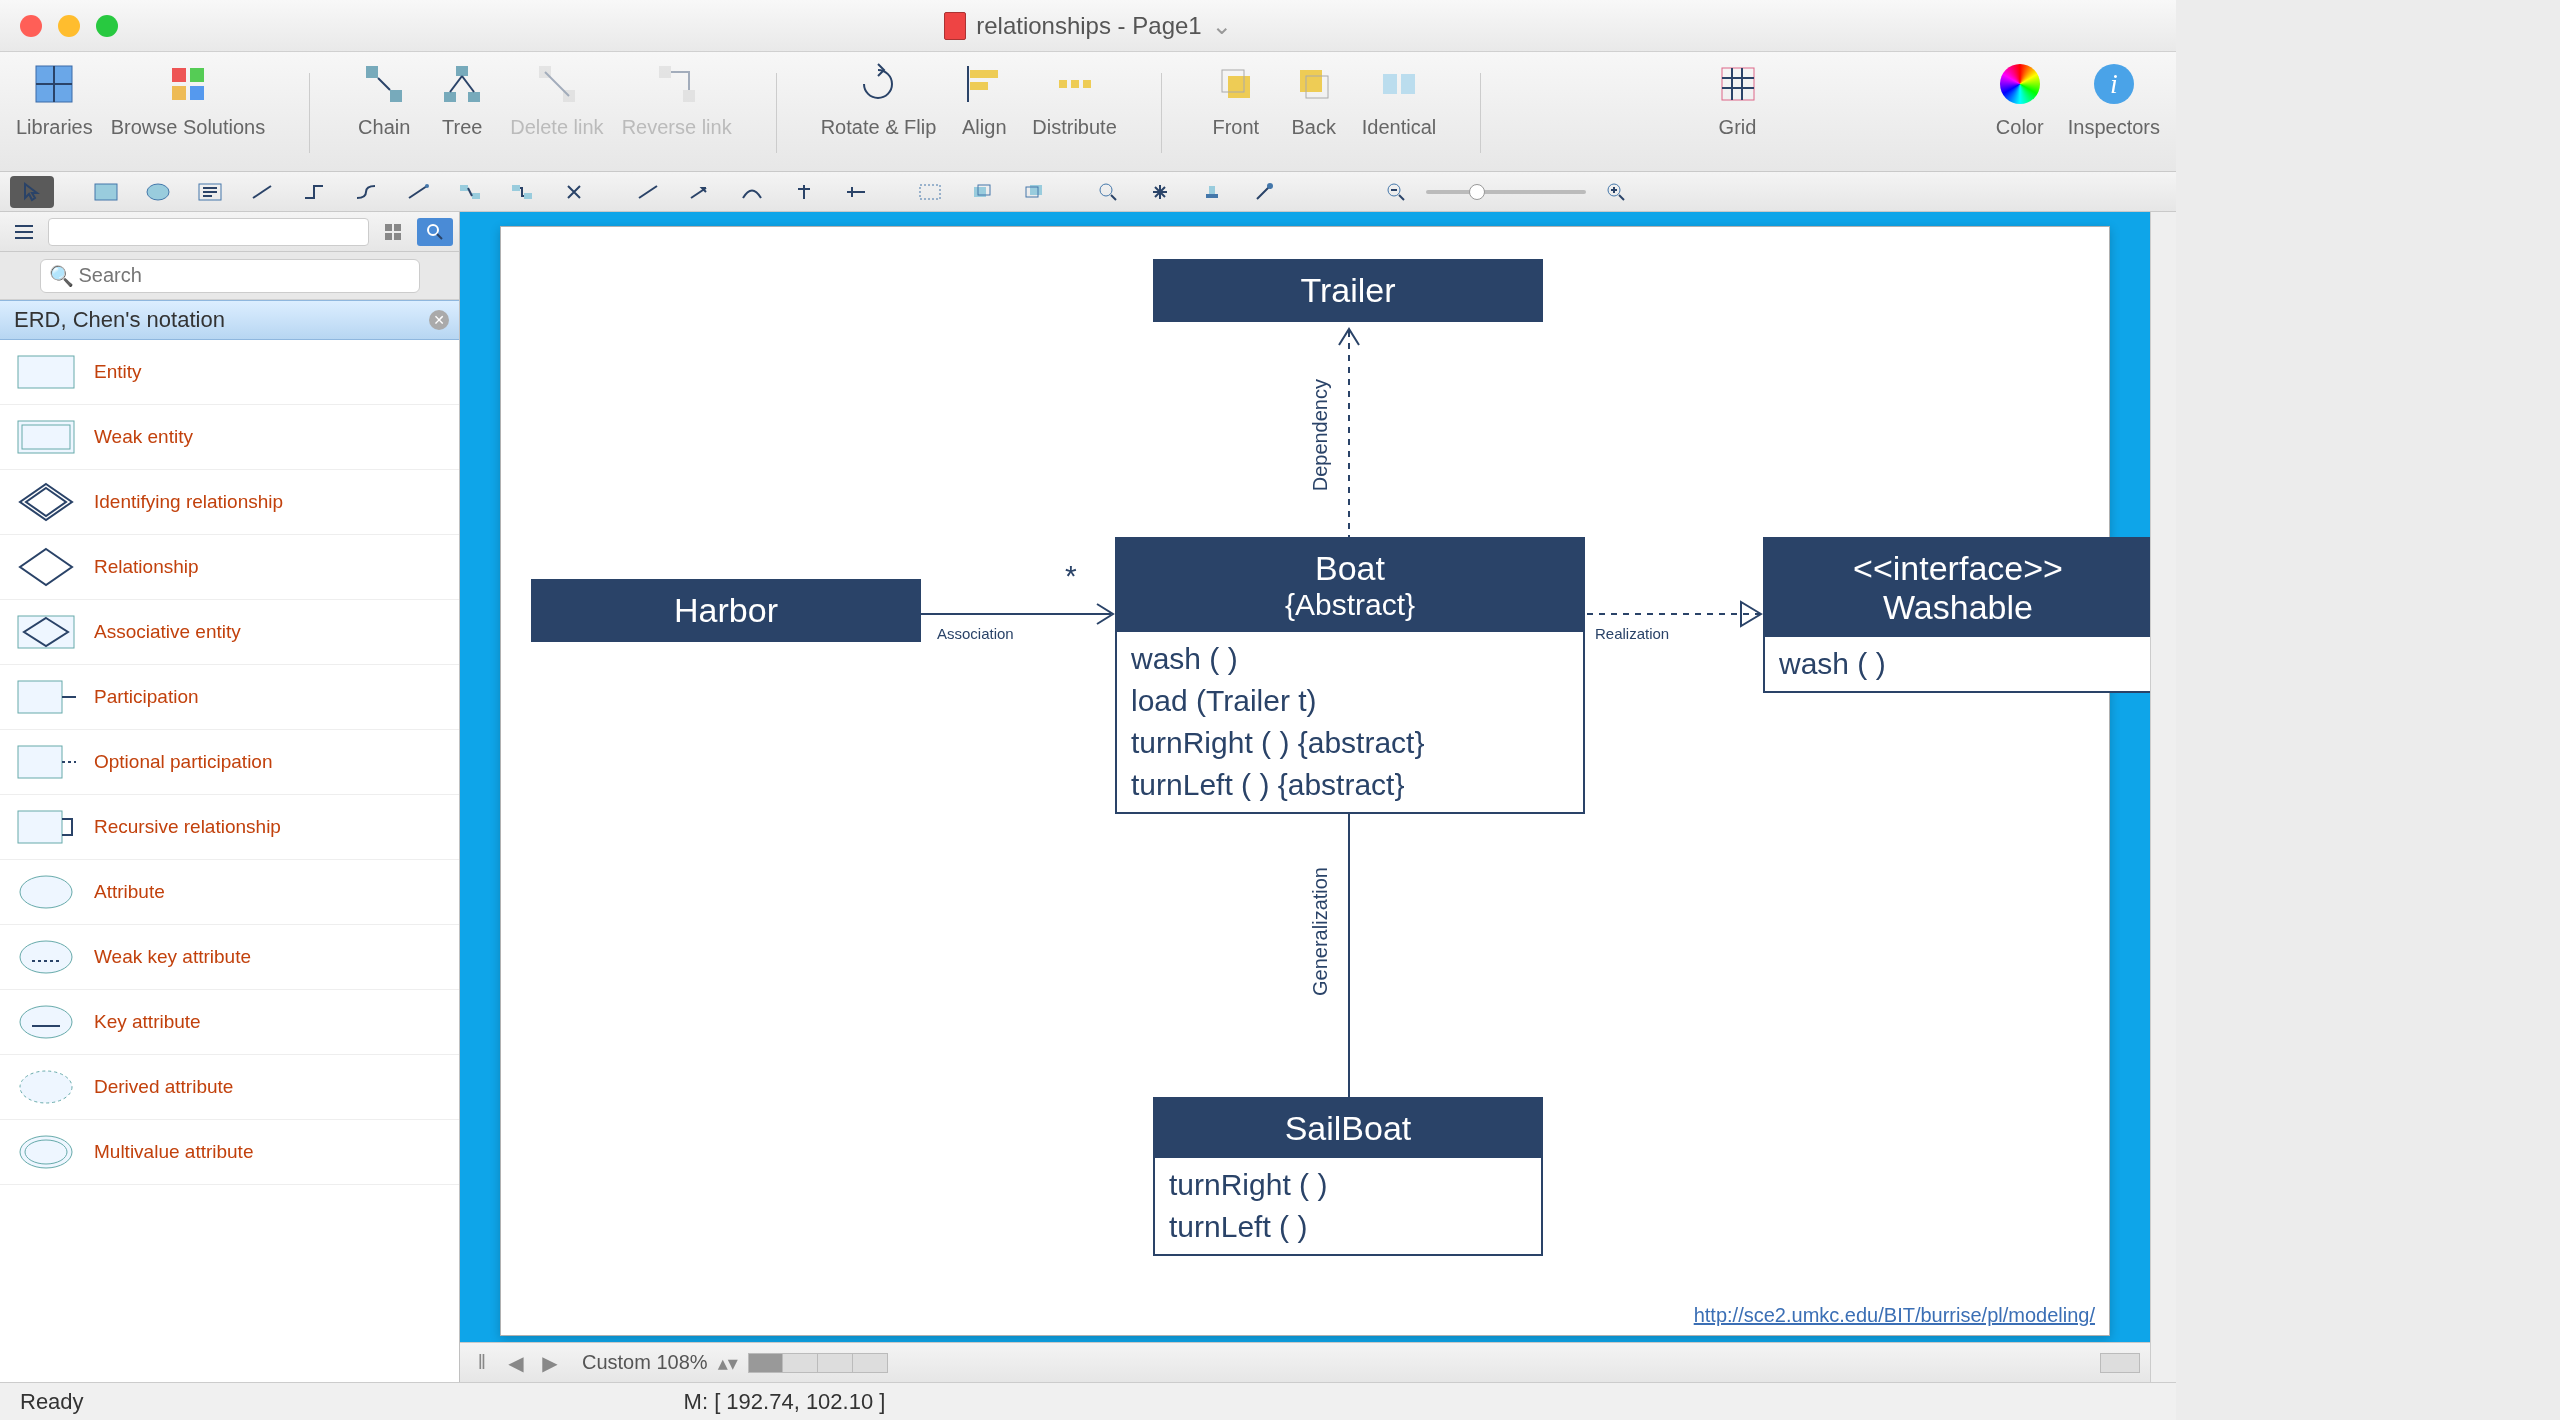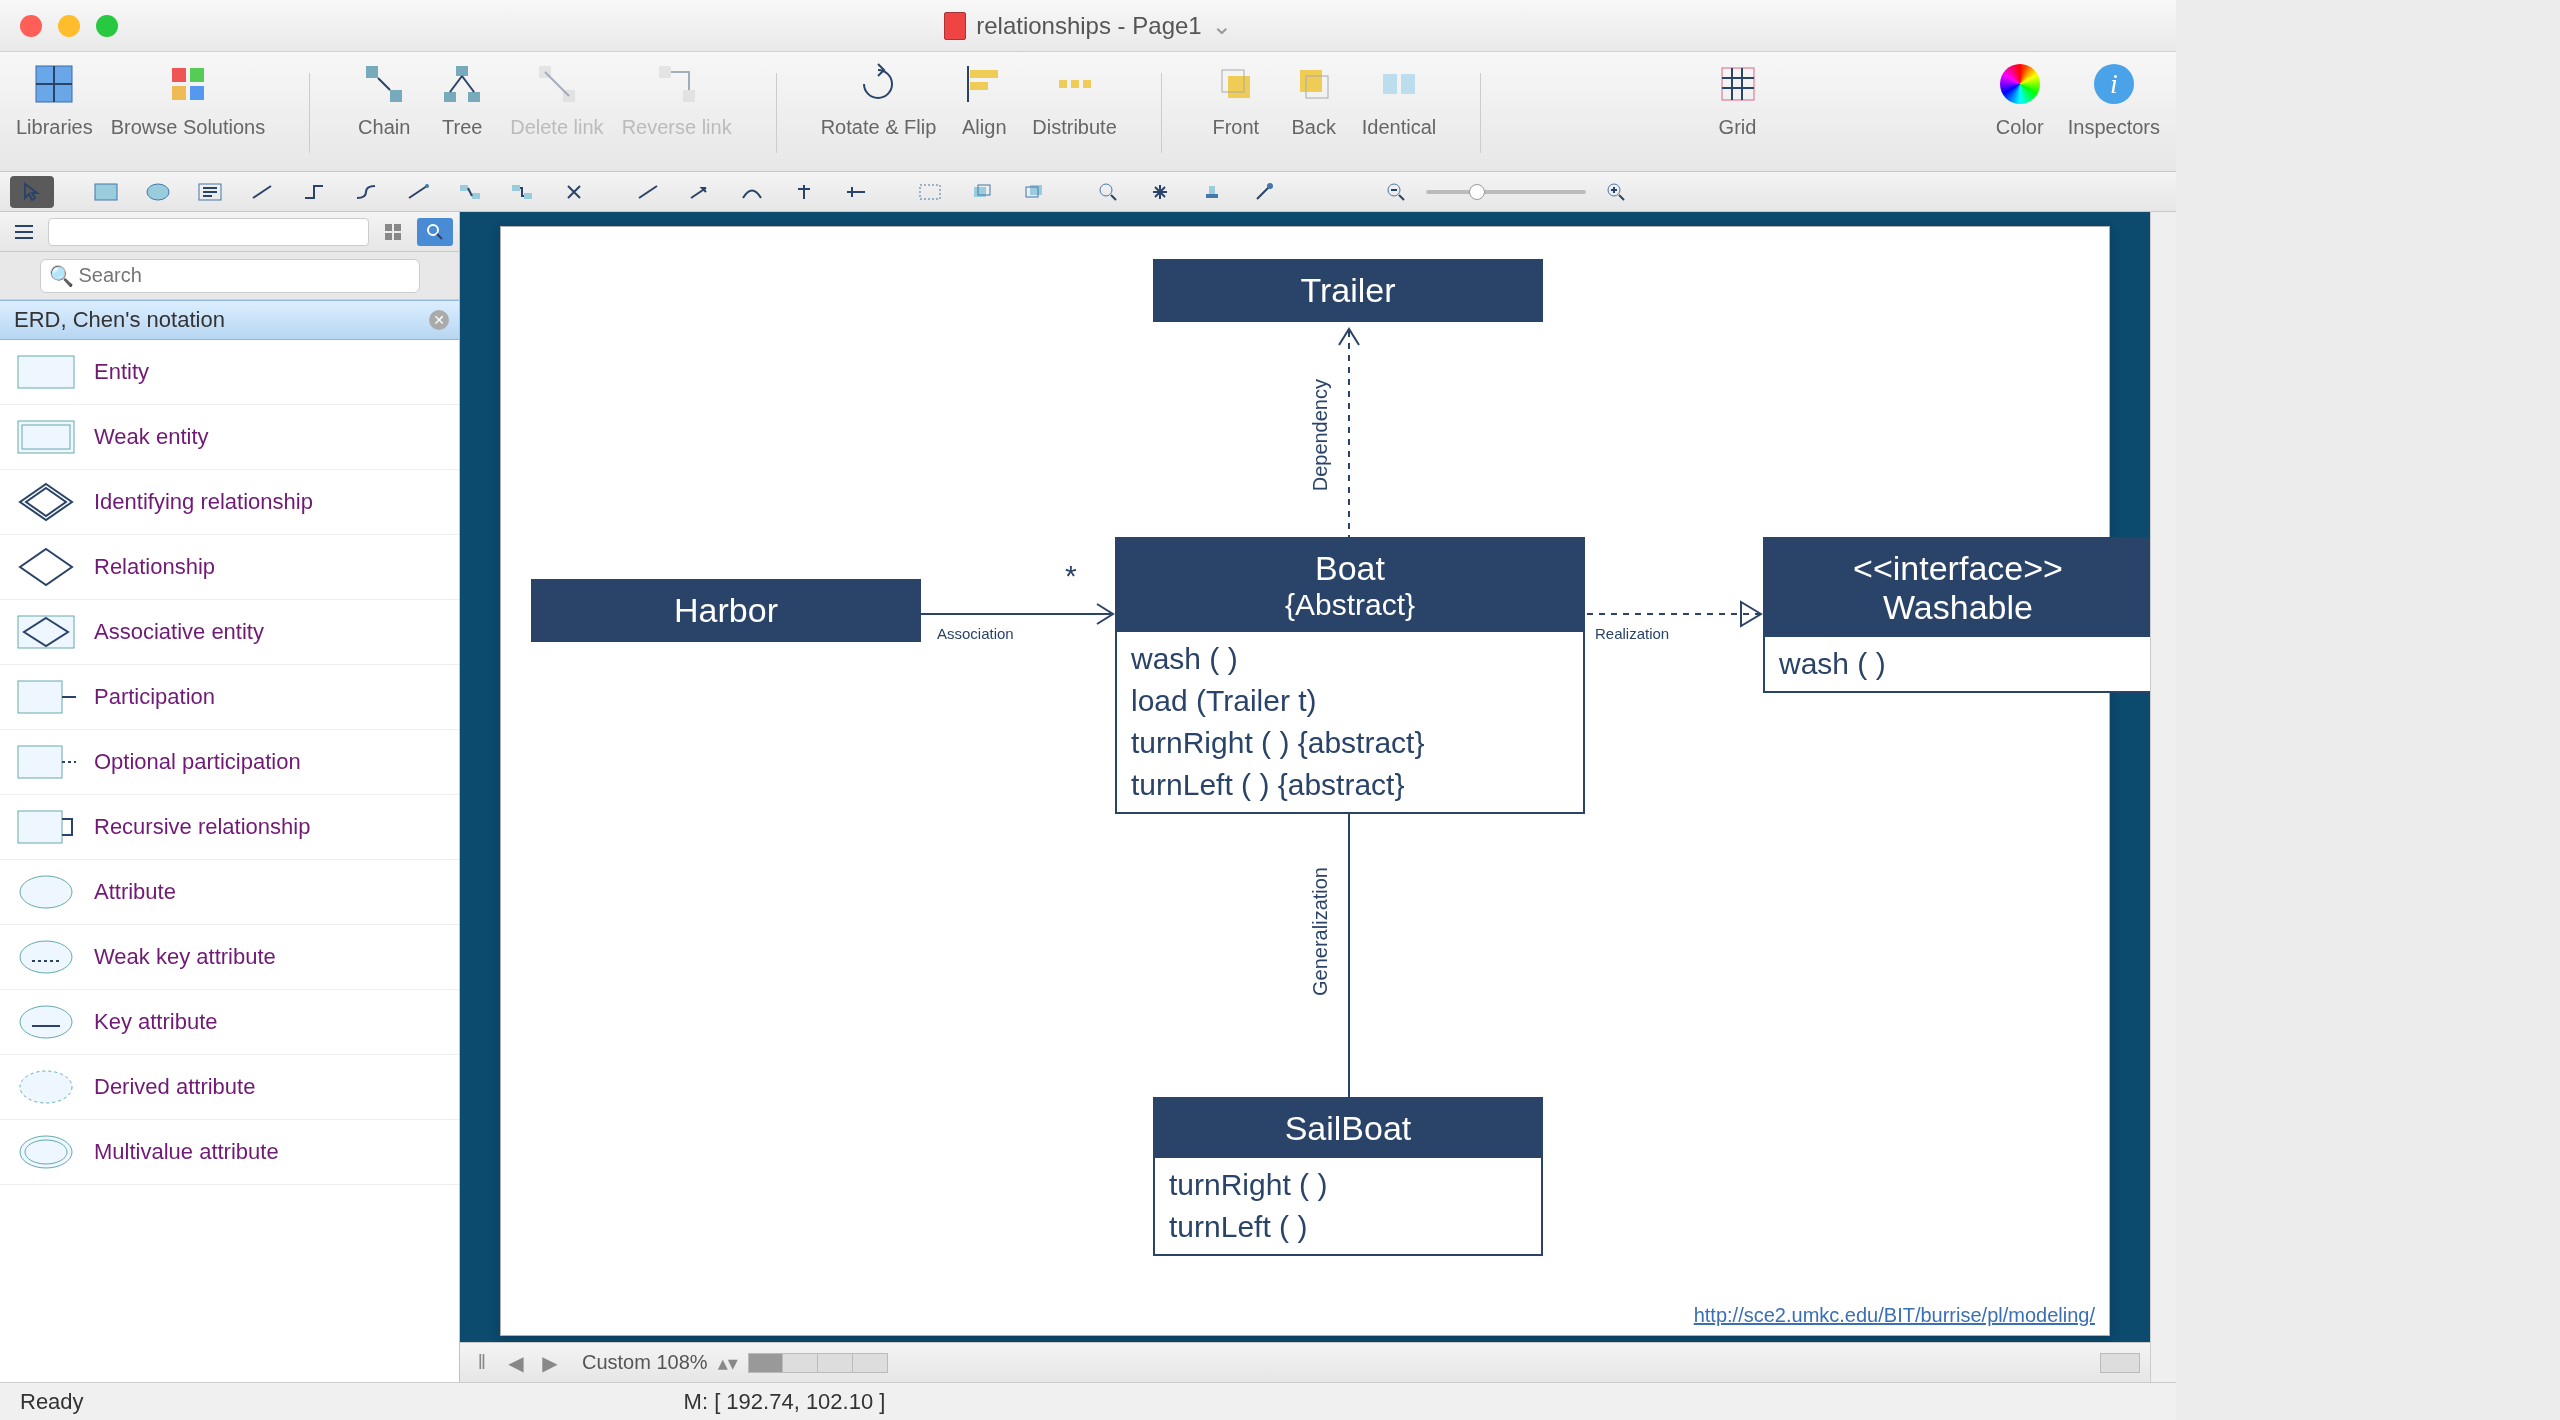--- a/index.html
+++ b/index.html
@@ -38,22 +38,22 @@
 .sidebox-top .search-icon { background:#4a8bd6; border-radius:3px; }
 .search-row { height: 48px; background:#e8e8e8; display:flex; align-items:center; justify-content:center; border-bottom:1px solid #d0d0d0;}
 .search-row input { width: 380px; height:34px; border:1px solid #ccc; border-radius:6px; padding:0 12px 0 38px; font-size:20px; background:#fff; }
 .search-row .wrap { position:relative; }
 .search-row .mag { position:absolute; left:10px; top:50%; transform:translateY(-50%); color:#999; font-size:20px; }
 .cat-header { height: 40px; background: linear-gradient(#dceeff,#b7d6f2); border-top:1px solid #8fb7de; border-bottom:1px solid #8fb7de; display:flex; align-items:center; padding:4px 14px; font-size:22px; color:#333; position:relative; }
 .cat-header .close-x { position:absolute; right:10px; width:20px; height:20px; border-radius:50%; background:#aaa; color:#fff; display:flex; align-items:center; justify-content:center; font-size:14px; }
 .shape-list { flex:1; overflow-y:auto; }
 .shape-item { display:flex; align-items:center; gap:16px; padding:8px 14px; border-bottom:1px solid #eee; cursor:grab; }
 .shape-thumb { width: 64px; height: 48px; display:flex; align-items:center; justify-content:center; }
-.shape-item span { font-size:22px; color:#701a75; }
-.canvas-wrap { flex:1; position:relative; overflow:hidden; background:#0c4a6e; display:flex; flex-direction:column; }
+.shape-item span { font-size:19px; color:#c2410c; }
+.canvas-wrap { flex:1; position:relative; overflow:hidden; background:#0ea5e9; display:flex; flex-direction:column; }
 .canvas-scroll { flex:1; overflow:auto; display:flex; justify-content:center; padding: 14px 40px; }
 .page { width: 1700px; height: 1110px; background:#fff; border:1px solid #b0b0b0; box-shadow: 0 3px 10px rgba(0,0,0,0.2); position:relative; }
 .uml-box { position:absolute; border:2px solid #2a4368; }
 .uml-head { background:#2a4368; color:#fff; text-align:center; font-size:34px; padding: 10px 12px; }
 .uml-body { background:#fff; color:#2a4368; font-size:30px; padding: 6px 14px; line-height:1.4; }
 .conn-label { position:absolute; font-size:15px; color:#2a4368; }
 .conn-vlabel { position:absolute; font-size:20px; color:#2a4368; writing-mode: vertical-rl; transform: rotate(180deg); }
 .footer-url { position:absolute; bottom:8px; right:14px; font-size:20px; color:#3b6fb5; text-decoration:underline; }
 .bottom-strip { height: 40px; background: linear-gradient(#f4f4f4,#e6e6e6); border-top:1px solid #c9c9c9; display:flex; align-items:center; padding: 0 10px; gap:10px; font-size:20px; color:#555; }
 .bottom-strip .nav-btn { width:24px; height:24px; display:flex; align-items:center; justify-content:center; color:#888; }

